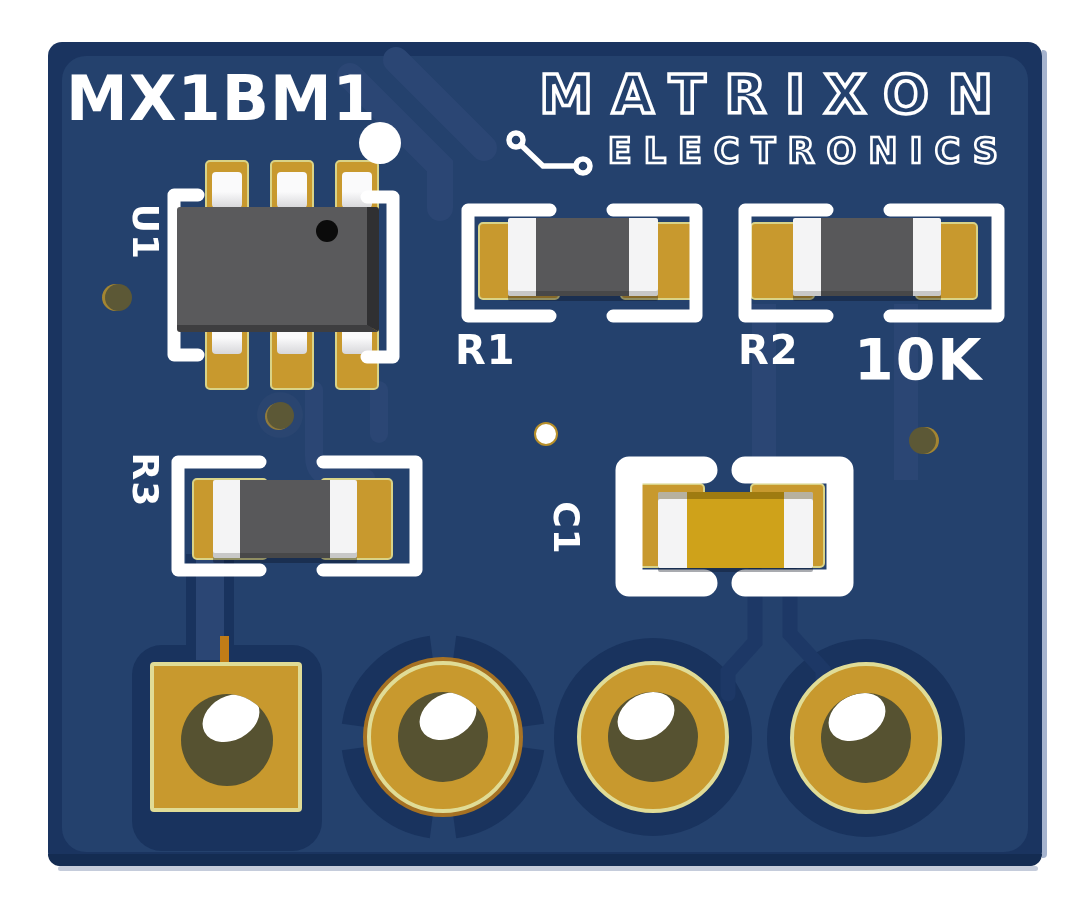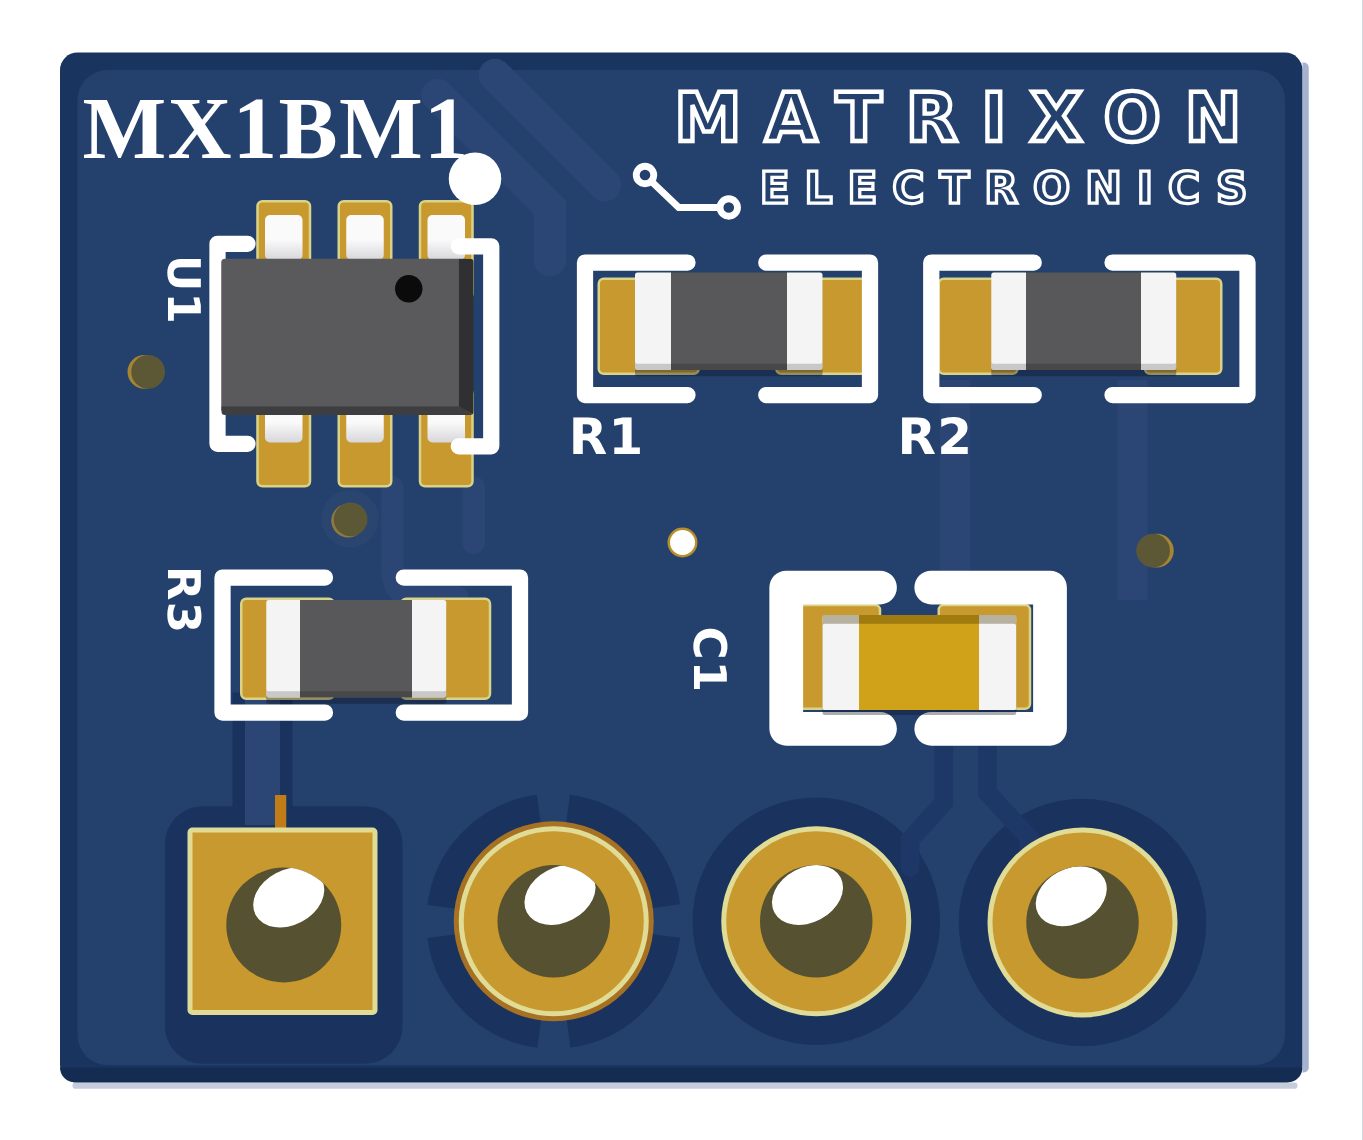--- a/index.html
+++ b/index.html
@@ -4,21 +4,21 @@
 <style>
   html,body{margin:0;padding:0;background:#ffffff;}
   .stage{position:relative;width:1090px;height:912px;background:#ffffff;overflow:hidden;
          font-family:"DejaVu Sans","Liberation Sans",sans-serif;}
   .board{position:absolute;left:48px;top:42px;width:994px;height:824px;
          background:#1a3460;border-radius:14px;}
   .layer{position:absolute;left:0;top:0;width:994px;height:824px;}
   .abs{position:absolute;box-sizing:border-box;}
   
   .silk{position:absolute;color:#ffffff;font-weight:bold;line-height:1;white-space:nowrap;}
-  .board-name{font-size:71px;letter-spacing:1px;font-family:Liberation Serif, serif;}
+  .board-name{font-size:62px;letter-spacing:1px;}
   .ref{font-size:40px;letter-spacing:1px;}
   .ref-vert{width:90px;height:40px;line-height:40px;text-align:center;transform:rotate(90deg);font-size:36px;}
   .value{font-size:57px;letter-spacing:2px;}
   .brand1{font-size:54px;letter-spacing:19px;color:transparent;-webkit-text-stroke:3.5px #ffffff;}
   .brand2{font-size:35px;letter-spacing:12px;color:transparent;-webkit-text-stroke:2.6px #ffffff;}
   
   .smdpad{position:absolute;background:#c8992e;border:2px solid #d9d387;border-radius:5px;box-sizing:border-box;}
   .icpin{position:absolute;width:30px;height:36px;background:linear-gradient(180deg,#fafafb 55%,#d7d7da 100%);border-radius:4px;}
   .icbody{position:absolute;left:129px;top:165px;width:190px;height:118px;background:#5a5a5c;
           border-right:12px solid #303032;border-bottom:7px solid #3e3e40;border-radius:3px;}
@@ -151,21 +151,22 @@
     <svg class="abs" style="left:457px;top:85px;" width="96" height="52" viewBox="0 0 96 52">
       <g stroke="#ffffff" stroke-width="5.5" fill="none" stroke-linecap="round">
         <circle cx="11" cy="13" r="7"></circle>
         <path d="M16,18 L38,39 H70"></path>
         <circle cx="78" cy="39" r="7"></circle>
       </g>
     </svg>
 
     <div class="silk ref ref-vert" style="left:52px;top:170px;">U1</div>
     <div class="silk ref" style="left:407px;top:288px;">R1</div>
-    <div class="silk ref" style="left:670px;top:288px;">R2</div>
+    <div class="silk ref" style="left:690px;top:288px;">R2</div>
+    <div class="silk value" style="left:806px;top:290px;">10K</div>
     <div class="silk ref ref-vert" style="left:52px;top:418px;">R3</div>
     <div class="silk ref ref-vert" style="left:473px;top:466px;">C1</div>
 
     <div class="inner-shade"></div>
     <div class="edge-right"></div>
     <div class="edge-bottom"></div>
   </div>
 </div>
 
 </body></html>

